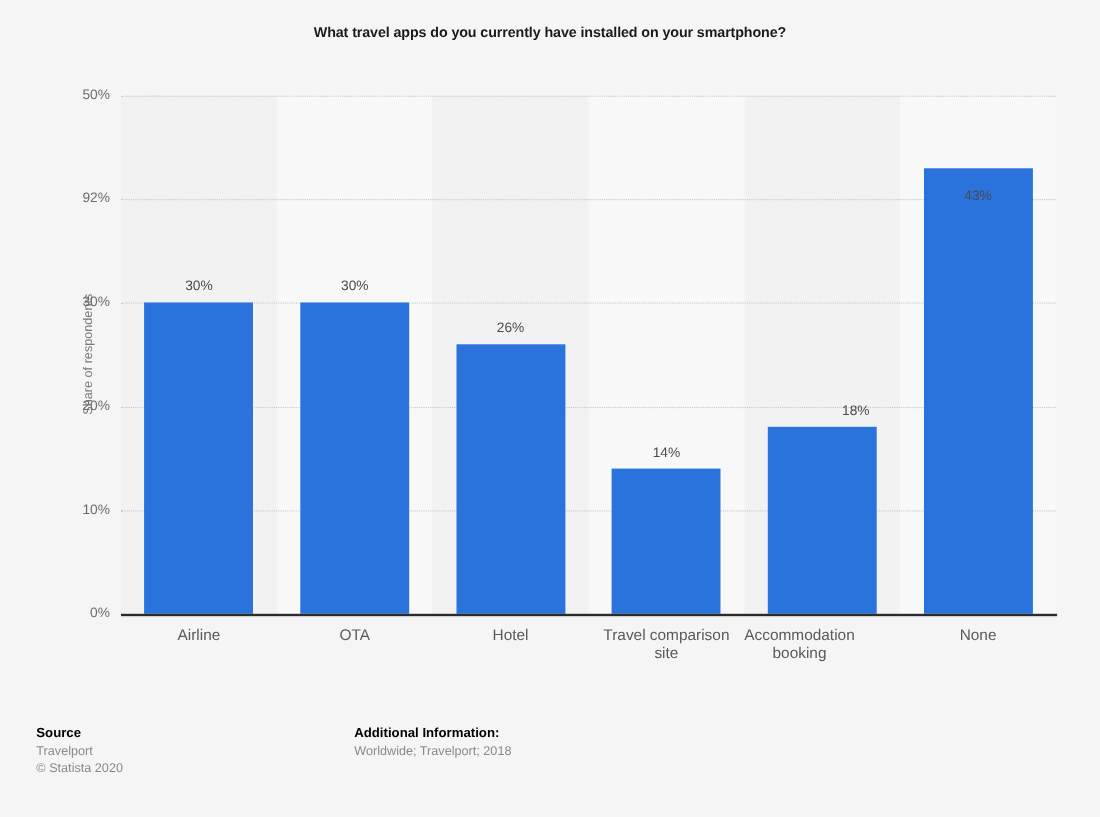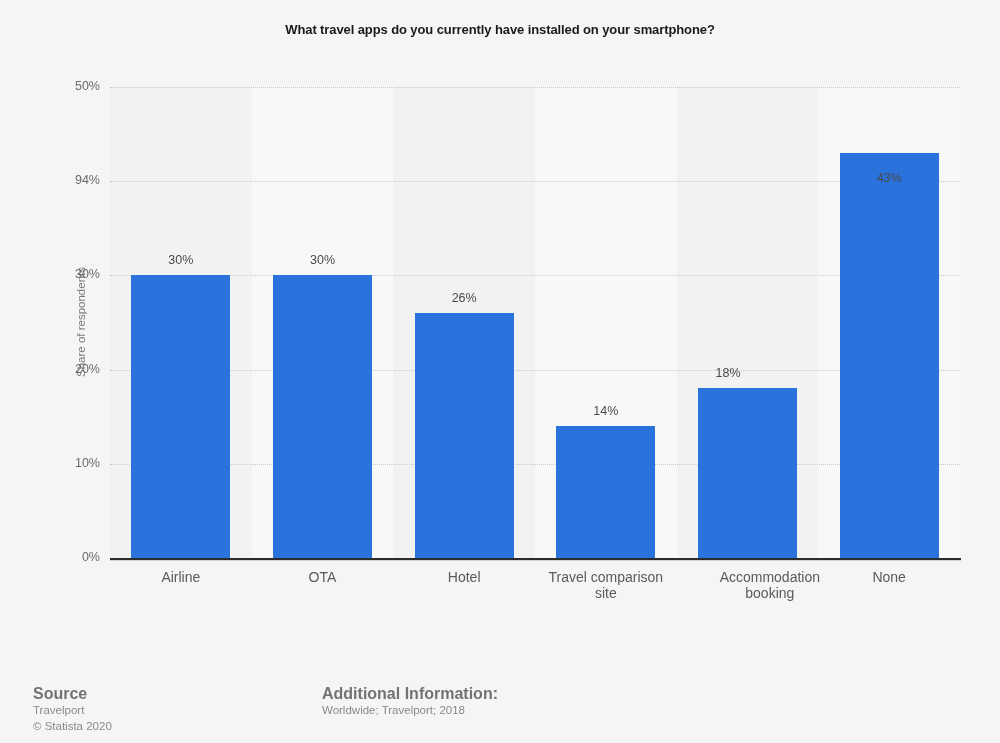--- a/index.html
+++ b/index.html
@@ -148,42 +148,41 @@
     top: 10px;
     width: 260px;
   }
   #footer-additional {
     position: absolute;
     left: 322px;
     top: 10px;
     width: 420px;
   }
   .footer-heading {
-    font-size: 16px;
+    font-size: 12px;
     font-weight: bold;
-    color: #737373;
+    color: #000000;
     line-height: 17px;
-    margin-top: 27px;
   }
   .footer-line {
     font-size: 11.5px;
     color: #8a8a8a;
     line-height: 16px;
   }
 </style>
 </head>
 <body>
 
 <div id="chart-title">What travel apps do you currently have installed on your smartphone?</div>
 
 <div id="y-ticks">
   <div id="y-axis-title">Share of respondents</div>
 <div class="y-tick-label" style="top: 79px;">50%</div>
     <div class="y-tick-dash" style="top: 87px;"></div>
-    <div class="y-tick-label" style="top: 173.2px;">94%</div>
+    <div class="y-tick-label" style="top: 173.2px;">92%</div>
     <div class="y-tick-dash" style="top: 181.2px;"></div>
     <div class="y-tick-label" style="top: 267.4px;">30%</div>
     <div class="y-tick-dash" style="top: 275.4px;"></div>
     <div class="y-tick-label" style="top: 361.6px;">20%</div>
     <div class="y-tick-dash" style="top: 369.6px;"></div>
     <div class="y-tick-label" style="top: 455.8px;">10%</div>
     <div class="y-tick-dash" style="top: 463.8px;"></div>
     <div class="y-tick-label" style="top: 550px;">0%</div>
   </div>
 
@@ -202,21 +201,21 @@
     <div class="gridline" style="top: 0px;"></div>
     <div class="bar" title="Airline: 30%" style="left: 21.3333px; width: 99px; height: 282.6px; background: rgb(42, 114, 220);"></div>
     <div class="bar-label" style="left: 30.8333px; width: 80px; top: 166.4px;">30%</div>
     <div class="bar" title="OTA: 30%" style="left: 163px; width: 99px; height: 282.6px; background: rgb(42, 114, 220);"></div>
     <div class="bar-label" style="left: 172.5px; width: 80px; top: 166.4px;">30%</div>
     <div class="bar" title="Hotel: 26%" style="left: 304.667px; width: 99px; height: 244.92px; background: rgb(42, 114, 220);"></div>
     <div class="bar-label" style="left: 314.167px; width: 80px; top: 204.08px;">26%</div>
     <div class="bar" title="Travel comparison site: 14%" style="left: 446.333px; width: 99px; height: 131.88px; background: rgb(42, 114, 220);"></div>
     <div class="bar-label" style="left: 455.833px; width: 80px; top: 317.12px;">14%</div>
     <div class="bar" title="Accommodation booking: 18%" style="left: 588px; width: 99px; height: 169.56px; background: rgb(42, 114, 220);"></div>
-    <div class="bar-label" style="left: 578px; width: 80px; top: 279.44px;">18%</div>
+    <div class="bar-label" style="left: 628px; width: 80px; top: 279.44px;">18%</div>
     <div class="bar" title="None: 43%" style="left: 729.667px; width: 99px; height: 405.06px; background: rgb(42, 114, 220);"></div>
     <div class="bar-label" style="left: 739.167px; width: 80px; top: 43.94px; margin-top: 40px;">43%</div>
   </div>
 
 <div id="axis-baseline"></div>
 <div id="axis-baseline-shadow"></div>
 
 <div id="footer">
   <div id="footer-source">
     <div class="footer-heading">Source</div>
@@ -235,19 +234,19 @@
 <div class="x-tick-label" style="left: 251.667px; width: 141.667px;">
     <div>OTA</div>
   </div>
 <div class="x-tick-label" style="left: 393.333px; width: 141.667px;">
     <div>Hotel</div>
   </div>
 <div class="x-tick-label" style="left: 535px; width: 141.667px;">
     <div>Travel comparison</div>
     <div>site</div>
   </div>
-<div class="x-tick-label" style="left: 699px; width: 141.667px;">
+<div class="x-tick-label" style="left: 656px; width: 141.667px;">
     <div>Accommodation</div>
     <div>booking</div>
   </div>
 <div class="x-tick-label" style="left: 818.333px; width: 141.667px;">
     <div>None</div>
   </div>
 
 </body></html>

